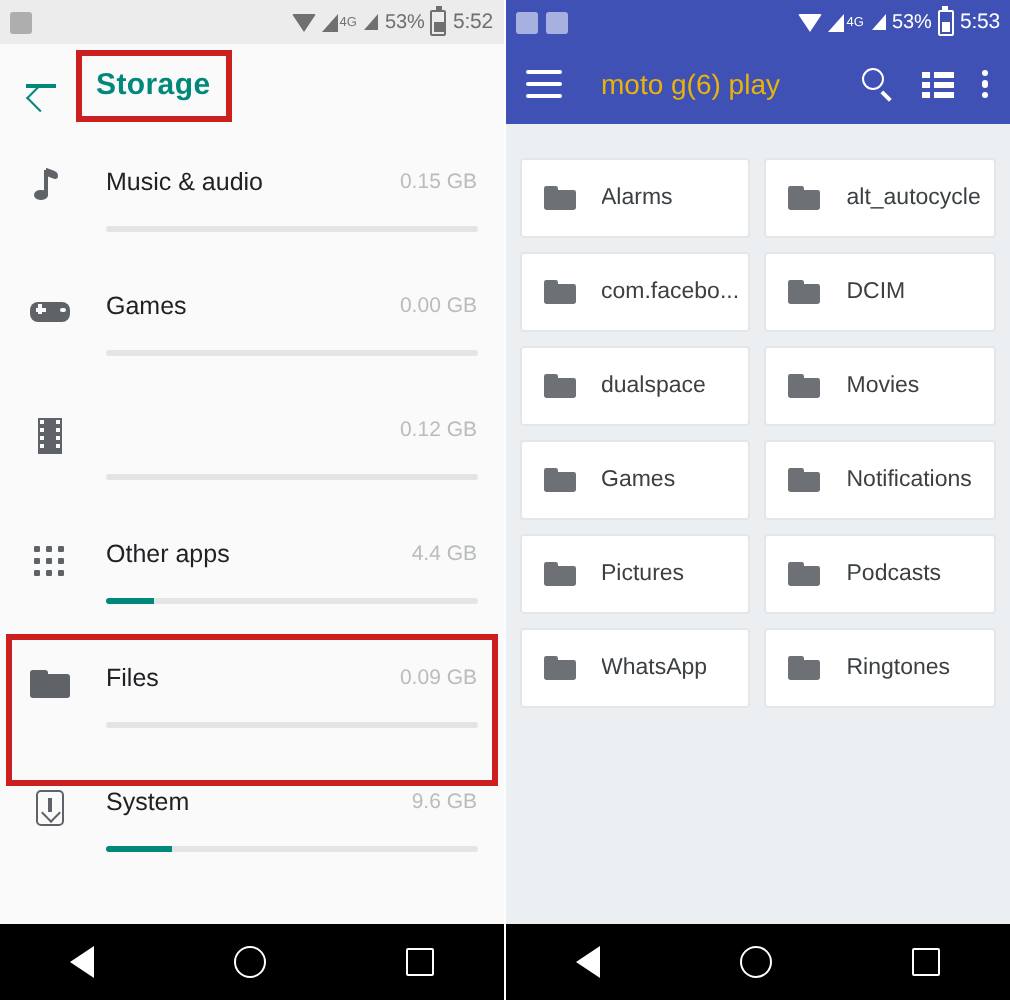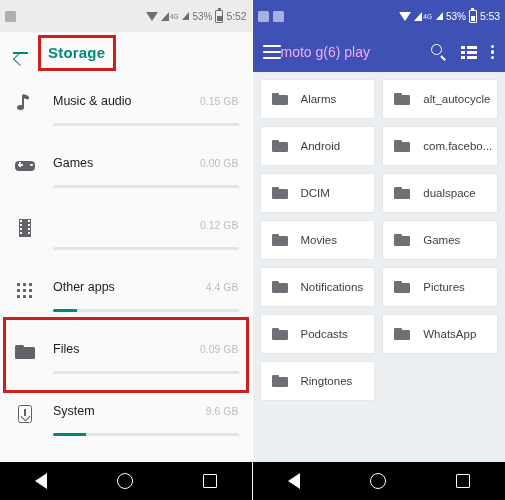--- a/index.html
+++ b/index.html
@@ -8,21 +8,21 @@
     font-family:"Liberation Sans","DejaVu Sans",sans-serif;
     background:#ffffff;
   }
   .screens{display:flex;width:505px;height:500px;}
   .phone{position:relative;overflow:hidden;}
   .phone.left{width:252px;height:500px;background:#fafafa;border-right:1px solid #ffffff;}
   .phone.right{width:253px;height:500px;background:#eceff1;}
 
   
   .statusbar{
-    height:32px;display:flex;align-items:center;
+    height:22px;display:flex;align-items:center;
     padding:0 5px;box-sizing:border-box;
   }
   .statusbar.light{background:#ececec;color:#707070;}
   .statusbar.blue{background:#3f51b5;color:#ffffff;}
   .sb-left{display:flex;align-items:center;gap:4px;}
   .sb-right{margin-left:auto;display:flex;align-items:center;gap:3px;}
   .sb-time{font-size:10.5px;letter-spacing:-0.1px;}
   .sb-batt-text{font-size:10px;}
   .notif-ico{width:11px;height:11px;border-radius:1.5px;opacity:.75;}
   .notif-ico.a{background:#8a8a8a;}
@@ -89,40 +89,40 @@
   
   .appbar-blue{
     height:40px;background:#3f51b5;display:flex;align-items:center;
     padding:0 10px;box-sizing:border-box;color:#fff;
   }
   .hamburger{width:18px;height:14px;position:relative;flex:0 0 auto;}
   .hamburger span{position:absolute;left:0;width:18px;height:1.8px;background:#fff;border-radius:1px;}
   .hamburger span:nth-child(1){top:0;}
   .hamburger span:nth-child(2){top:6px;}
   .hamburger span:nth-child(3){top:12px;}
-  .fb-title{font-size:14px;color:#f0abfc;white-space:nowrap;}
+  .fb-title{margin-left:20px;font-size:14px;color:#eab308;white-space:nowrap;}
   .fb-actions{margin-left:auto;display:flex;align-items:center;gap:14px;}
   .ic-search{width:16px;height:16px;position:relative;}
   .ic-search:before{content:"";position:absolute;left:0;top:0;width:11px;height:11px;border:1.8px solid #fff;border-radius:50%;box-sizing:border-box;}
   .ic-search:after{content:"";position:absolute;left:10px;top:10.5px;width:6px;height:1.8px;background:#fff;transform:rotate(45deg);transform-origin:left center;}
   .ic-listview{width:16px;height:13px;position:relative;}
   .ic-listview i{position:absolute;left:0;width:4px;height:3px;background:#fff;}
   .ic-listview u{position:absolute;left:6px;right:0;height:3px;background:#fff;}
   .ic-more{width:4px;height:16px;position:relative;}
   .ic-more span{position:absolute;left:0;width:3.4px;height:3.4px;background:#fff;border-radius:50%;}
   .ic-more span:nth-child(1){top:1px;}
   .ic-more span:nth-child(2){top:6.3px;}
   .ic-more span:nth-child(3){top:11.6px;}
 
   .sortbar{height:32px;background:#fafafa;display:flex;align-items:center;justify-content:flex-end;padding-right:14px;}
   .sort-label{font-size:11.5px;color:#5f6368;}
   .chev-up{width:10px;height:10px;margin-left:16px;position:relative;}
   .chev-up:before{content:"";position:absolute;left:0;top:3px;width:7px;height:7px;border-left:1.7px solid #5f6368;border-top:1.7px solid #5f6368;transform:rotate(45deg);}
 
-  .grid{padding:7px 7px 0 7px;display:grid;grid-template-columns:1fr 1fr;gap:7px;box-sizing:border-box;}
+  .grid{padding:17px 7px 0 7px;display:grid;grid-template-columns:1fr 1fr;gap:7px;box-sizing:border-box;}
   .card{
     background:#ffffff;border:1px solid #e4e6e8;border-radius:2px;
     height:40px;display:flex;align-items:center;padding-left:11px;box-sizing:border-box;
   }
   .card .fico{width:18px;height:15px;position:relative;flex:0 0 auto;color:#6d7175;}
   .card .fico:before{content:"";position:absolute;left:0;top:1px;width:7.5px;height:3px;background:currentColor;border-radius:1.2px 1.2px 0 0;}
   .card .fico:after{content:"";position:absolute;left:0;top:3px;width:16px;height:10px;background:currentColor;border-radius:1.2px;}
   .card .fname{margin-left:11px;font-size:11.5px;color:#3c4043;white-space:nowrap;overflow:hidden;text-overflow:ellipsis;}
 
   
@@ -296,24 +296,20 @@
       <div class="card">
           <span class="fico"></span>
           <span class="fname">Alarms</span>
         </div>
       <div class="card">
           <span class="fico"></span>
           <span class="fname">alt_autocycle</span>
         </div>
       <div class="card">
           <span class="fico"></span>
-          <span class="fname">Android</span>
-        </div>
-      <div class="card">
-          <span class="fico"></span>
           <span class="fname">com.facebo...</span>
         </div>
       <div class="card">
           <span class="fico"></span>
           <span class="fname">DCIM</span>
         </div>
       <div class="card">
           <span class="fico"></span>
           <span class="fname">dualspace</span>
         </div>

